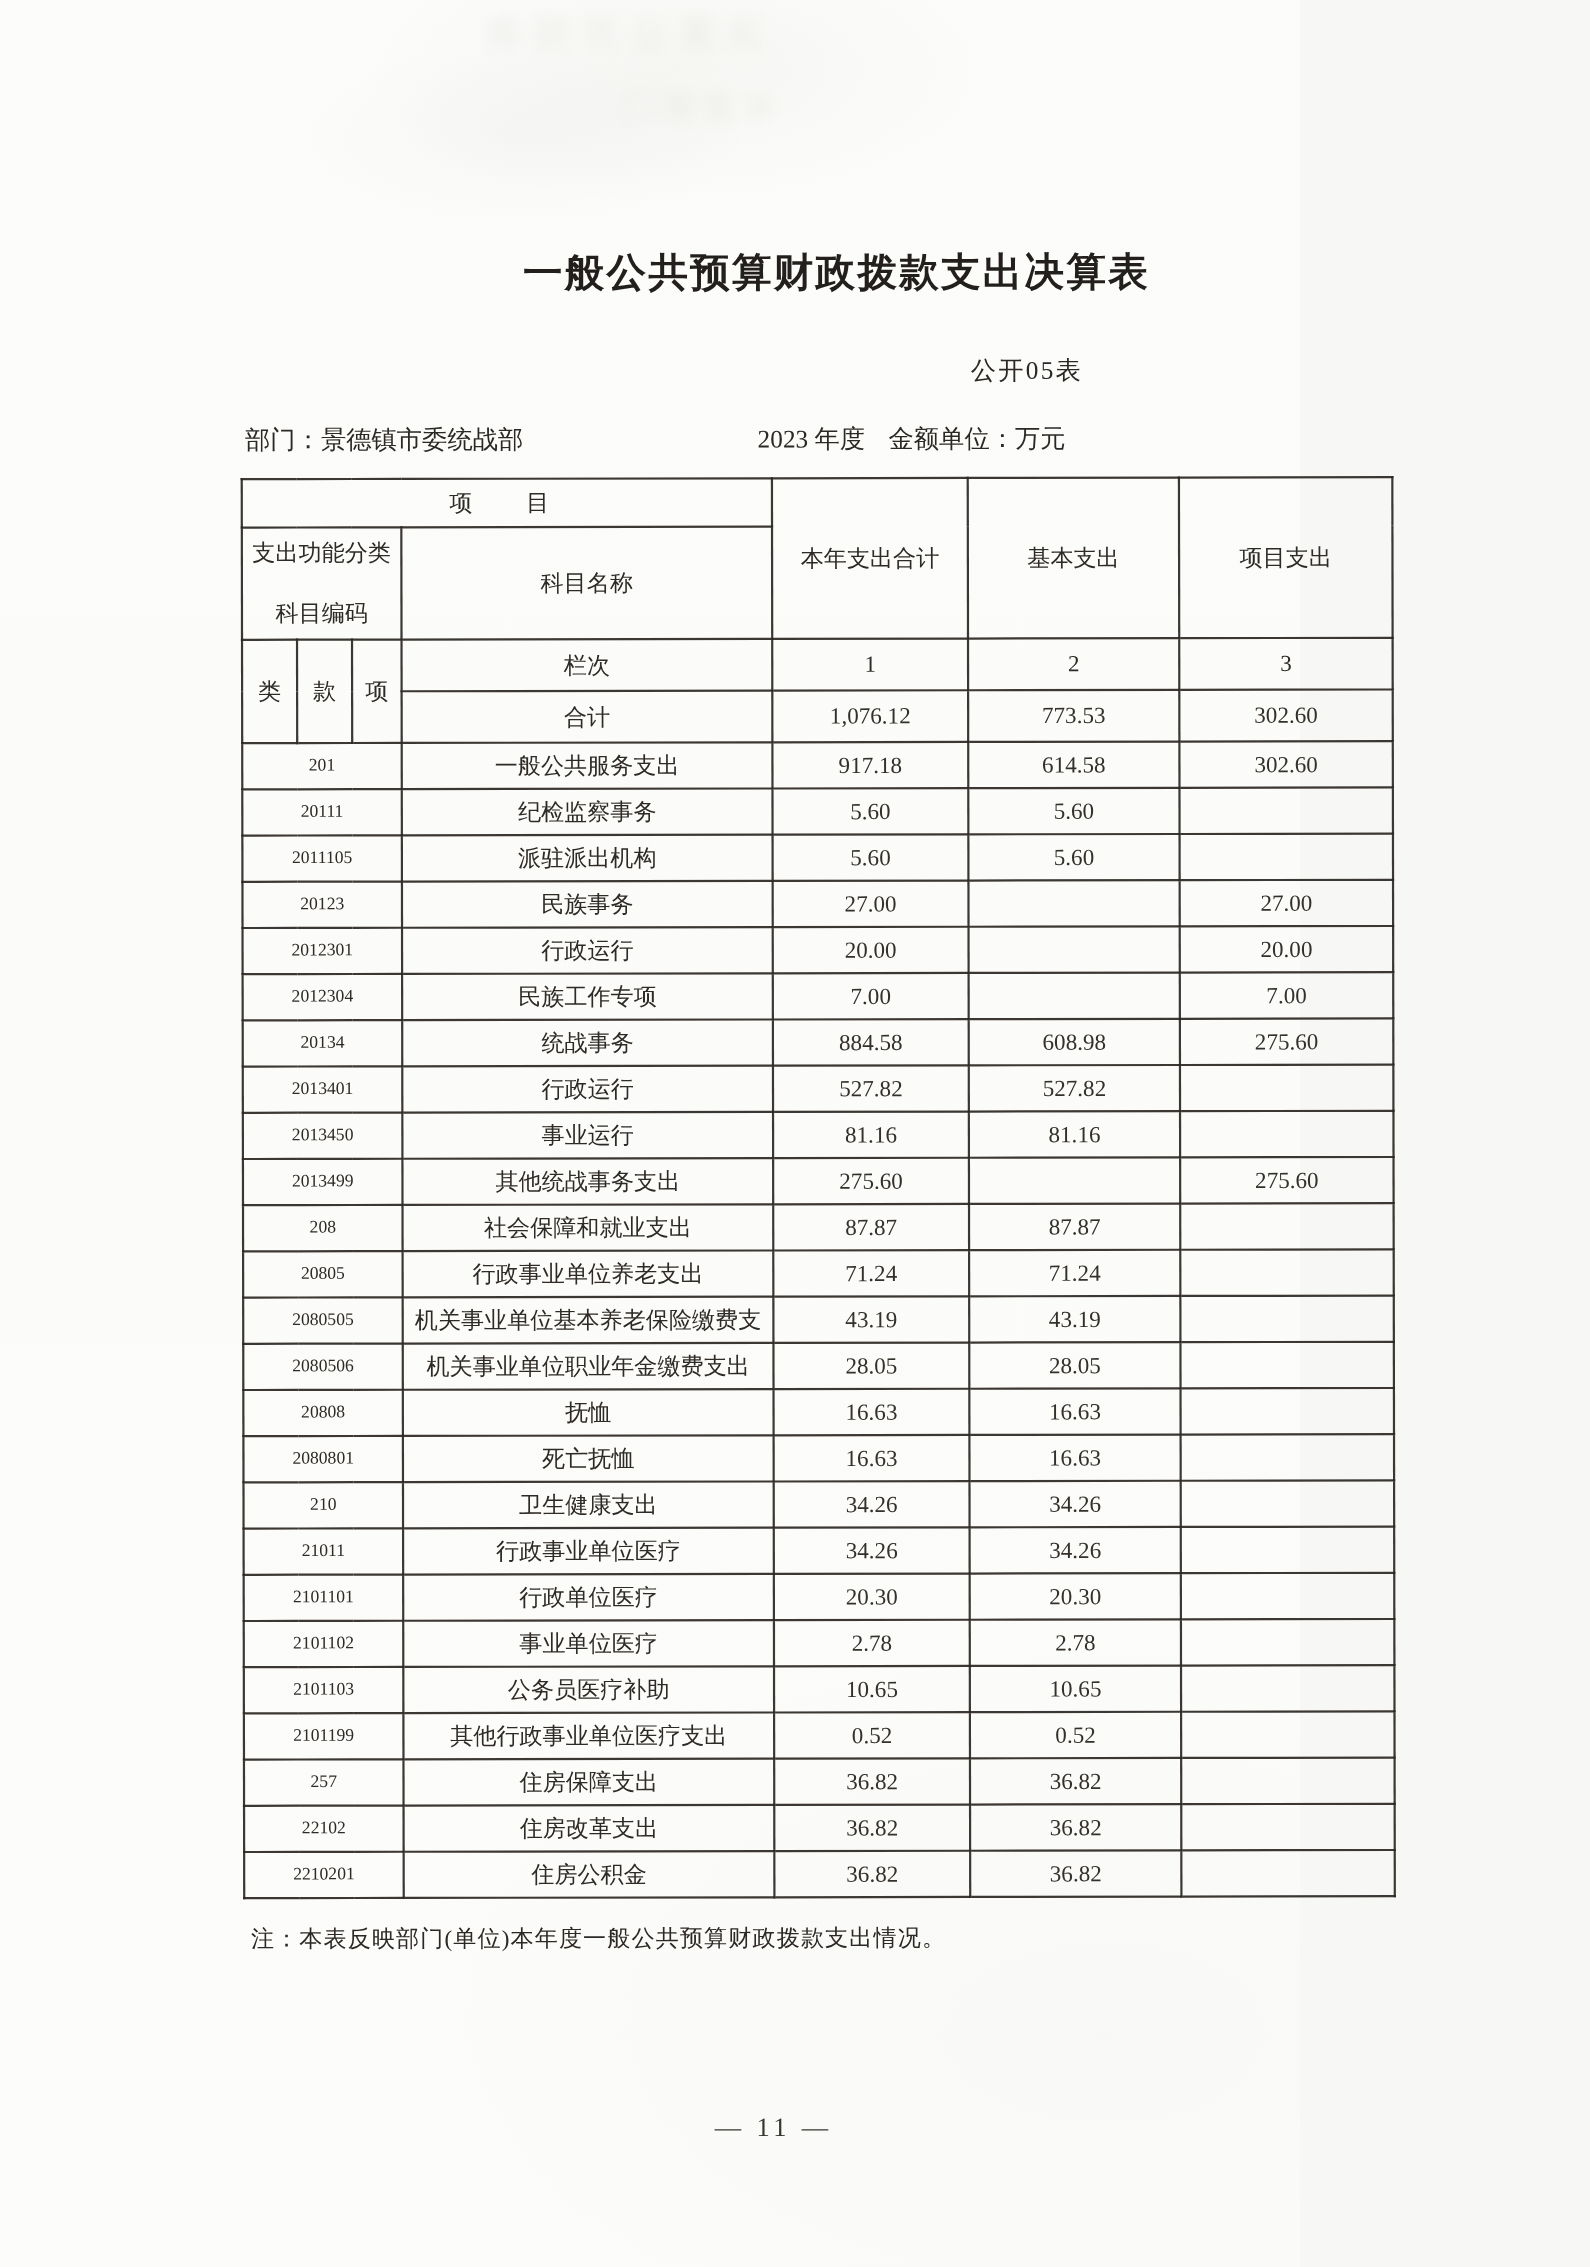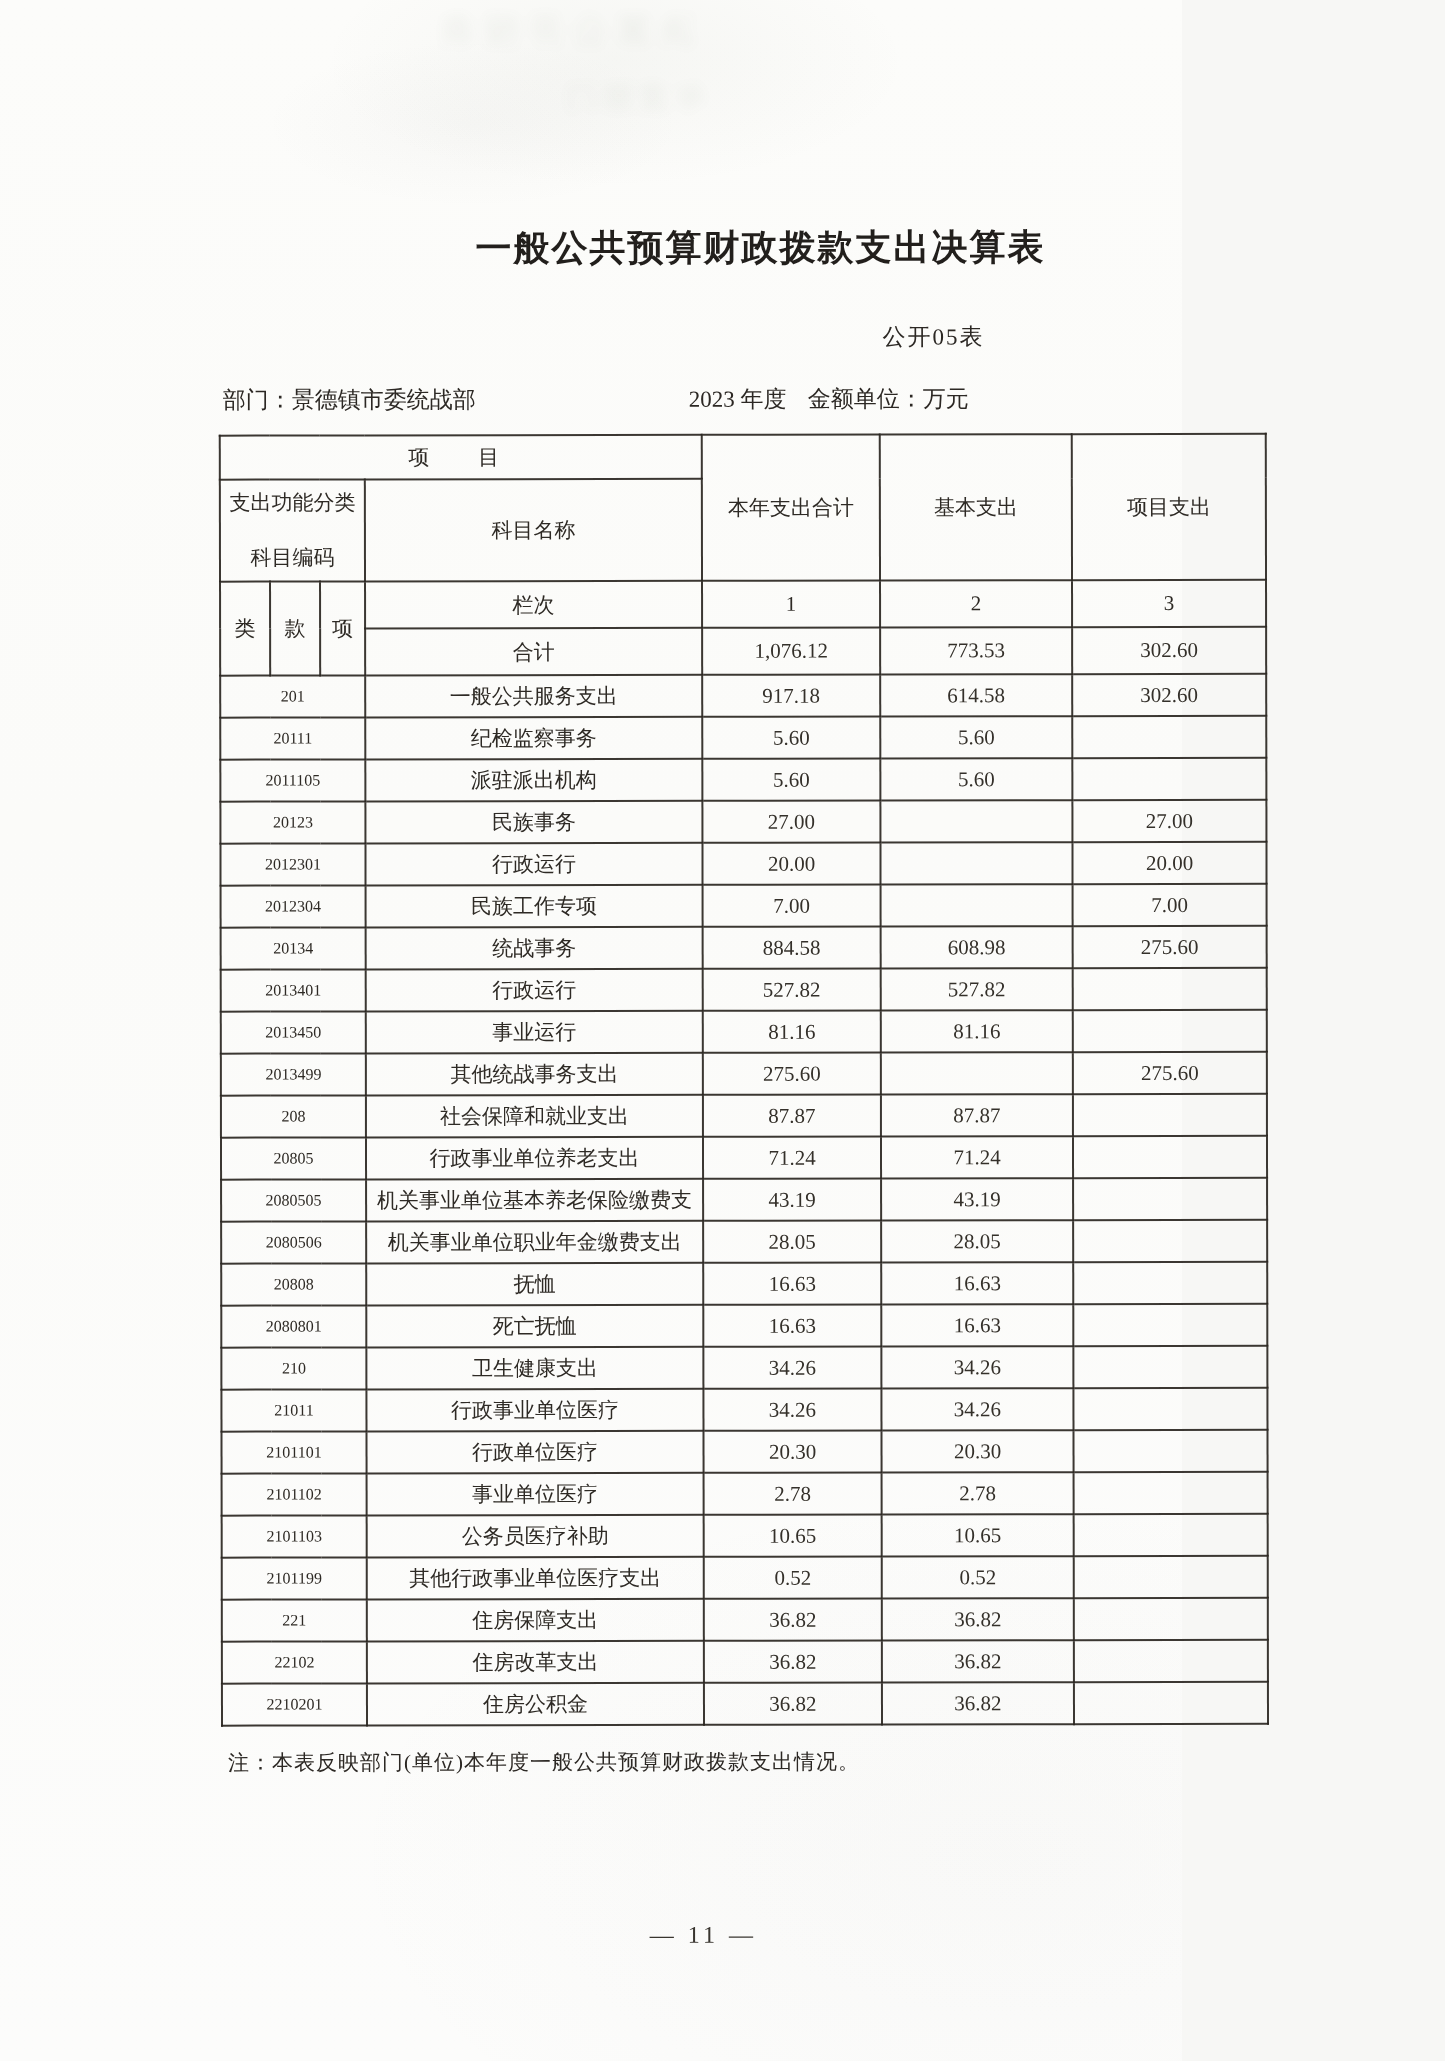--- a/index.html
+++ b/index.html
@@ -286,21 +286,21 @@
     <td class="num-cell"></td>
   </tr>
           <tr>
     <td colspan="3" class="code-cell">2101199</td>
     <td class="name-cell">其他行政事业单位医疗支出</td>
     <td class="num-cell">0.52</td>
     <td class="num-cell">0.52</td>
     <td class="num-cell"></td>
   </tr>
           <tr>
-    <td colspan="3" class="code-cell">221</td>
+    <td colspan="3" class="code-cell">257</td>
     <td class="name-cell">住房保障支出</td>
     <td class="num-cell">36.82</td>
     <td class="num-cell">36.82</td>
     <td class="num-cell"></td>
   </tr>
           <tr>
     <td colspan="3" class="code-cell">22102</td>
     <td class="name-cell">住房改革支出</td>
     <td class="num-cell">36.82</td>
     <td class="num-cell">36.82</td>

